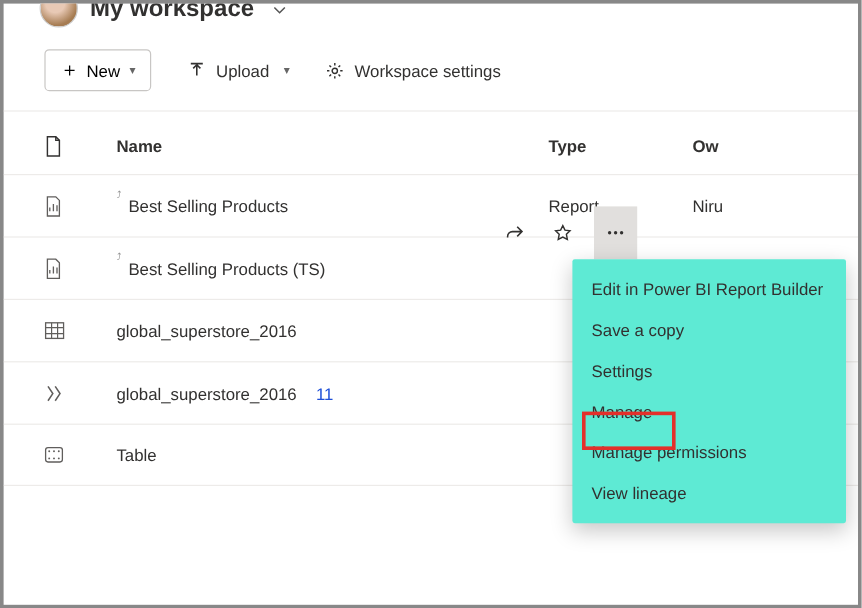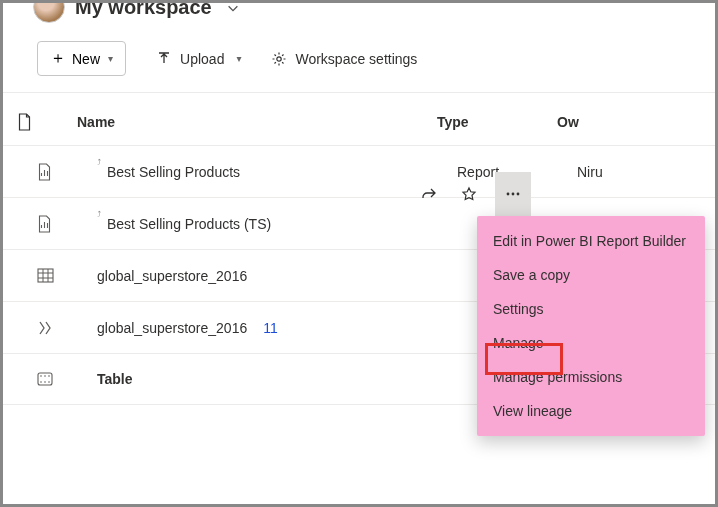--- a/index.html
+++ b/index.html
@@ -55,56 +55,56 @@
   }
   .btn-new .plus { font-size: 16px; font-weight: 400; }
   .btn-new .chev-sm { font-size: 10px; color:#666; margin-left:2px;}
   .tool-item { display:flex; align-items:center; gap:8px; cursor:pointer; color:#323130;}
   .tool-item .chev-sm { font-size:10px; color:#666; margin-left:4px;}
   .divider { height:1px; background:#edebe9; margin: 0; }
   .table-head {
     display: grid;
     grid-template-columns: 60px 360px 120px 120px;
     align-items: center;
-    padding: 20px 14px 14px;
+    padding: 20px 34px 14px;
     font-weight: 600;
     font-size: 14px;
   }
   .doc-head-icon { width:16px; color:#323130;}
   .rows { }
   .row {
     display: grid;
     grid-template-columns: 60px 360px 120px 120px;
     align-items: center;
     padding: 0 34px;
     height: 52px;
     border-top: 1px solid #edebe9;
     font-size: 14px;
   }
-  .row:last-child { border-bottom: 1px solid #edebe9; font-weight: bold; }
+  .row:last-child { border-bottom: 1px solid #edebe9; }
   .row-icon { color:#605e5c; display:flex; align-items:center;}
   .row-name { display:flex; align-items:center; gap:6px;}
   .tiny-badge { font-size:8px; color:#888; align-self:flex-start; margin-top:-6px;}
   .count-badge { margin-left:10px; color:#1d4ed8;}
   .row-actions {
     position: absolute;
     left: 412px;
     top: 169px;
     display:flex;
     align-items:center;
     gap:12px;
   }
   .act { width:28px; height:28px; display:flex; align-items:center; justify-content:center; cursor:pointer; color:#323130;}
   .act-more { background:#e1dfdd; width:36px; height:44px; border-radius:0;}
   .context-menu {
     position:absolute;
     left: 474px;
     top: 213px;
     width: 228px;
-    background:#f9a8d4;
+    background:#5eead4;
     box-shadow: 0 6px 18px rgba(0,0,0,0.22);
     border-radius:2px;
     padding: 8px 0;
     z-index: 10;
   }
   .menu-item {
     padding: 9px 16px;
     font-size:14px;
     cursor:pointer;
     color:#323130;

